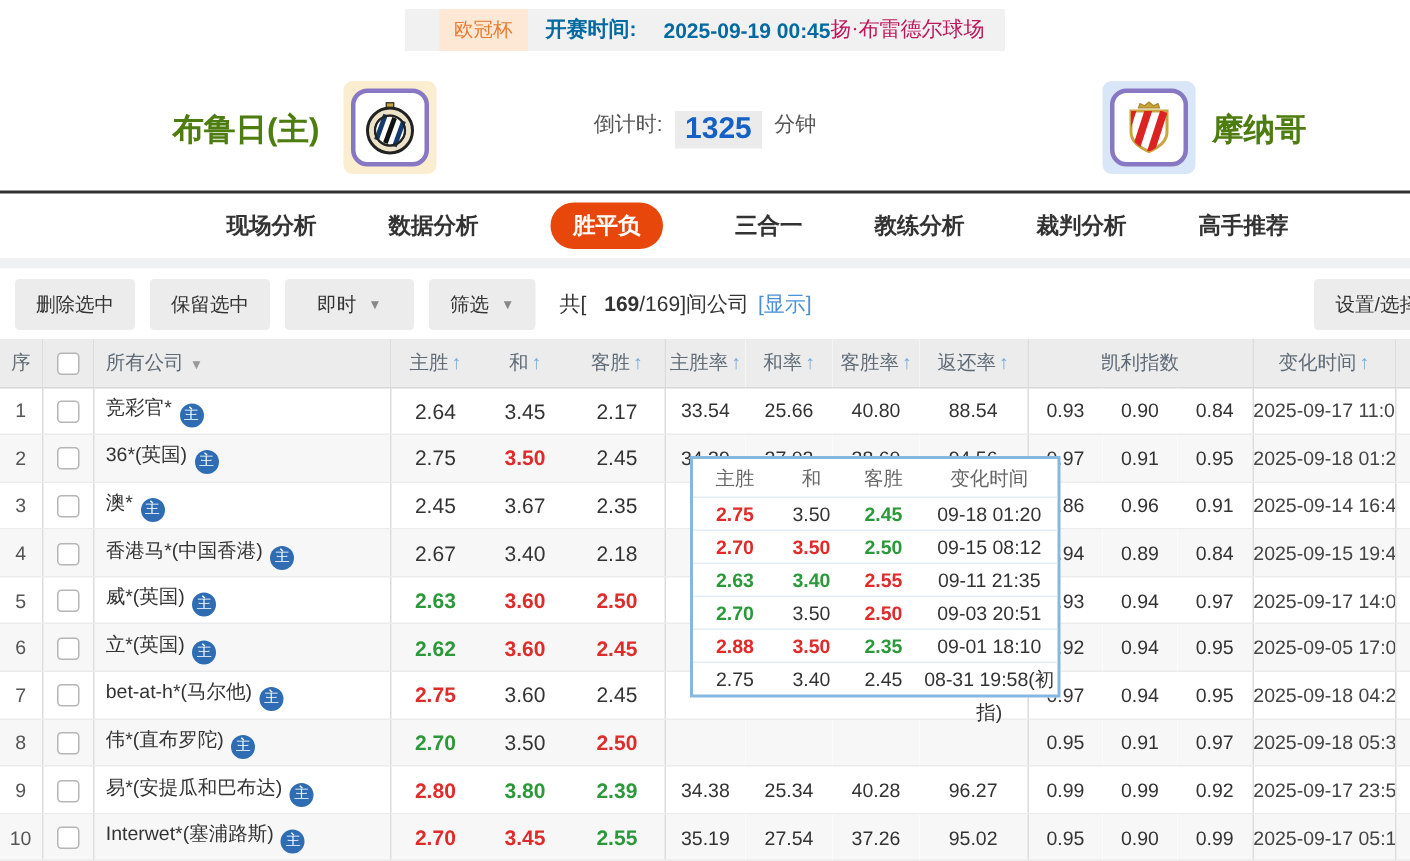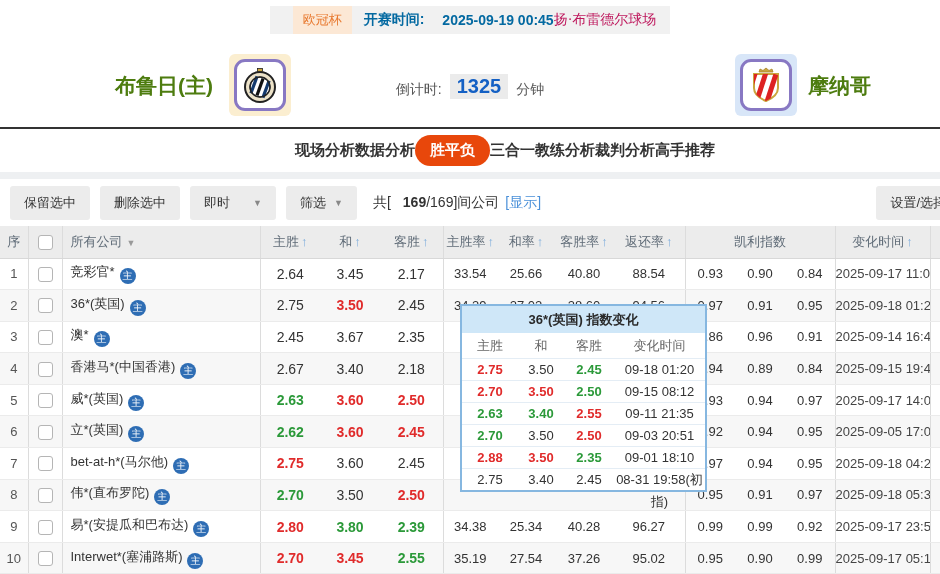--- a/index.html
+++ b/index.html
@@ -28,34 +28,34 @@
 
   
   .team-header{height:87px;display:flex;align-items:center;position:relative;}
   .team-name{font-size:21px;font-weight:bold;color:#4d7c0f;}
   .home-name{position:absolute;left:115px;top:32px;}
   .away-name{position:absolute;left:808px;top:32px;}
   .logo-box{position:absolute;top:14px;width:62px;height:62px;border-radius:6px;display:flex;align-items:center;justify-content:center;}
   .home-logo-box{left:229px;background:#fbeed0;}
   .away-logo-box{left:735px;background:#d8e6f8;}
   .logo-frame{width:52px;height:52px;background:#fff;border:3px solid #8878c3;border-radius:11px;display:flex;align-items:center;justify-content:center;}
-  .countdown{position:absolute;left:0;right:0;top:34px;display:flex;align-items:flex-end;justify-content:center;}
+  .countdown{position:absolute;left:0;right:0;top:34px;display:flex;align-items:flex-start;justify-content:center;}
   .countdown-label,.countdown-unit{font-size:14px;color:#555;}
   .countdown-value{font-size:20px;font-weight:bold;color:var(--countdown-blue);background:#ebebeb;padding:1px 7px;margin:0 8px;}
 
   
-  .nav-bar{height:45px;border-top:2px solid #333;display:flex;align-items:center;justify-content:center;padding-left:70px;background:#fff;}
+  .nav-bar{height:45px;border-top:2px solid #333;display:flex;align-items:center;justify-content:center;gap:48px;padding-left:70px;background:#fff;}
   .tab{font-size:15px;font-weight:bold;color:#333;cursor:pointer;white-space:nowrap;}
   .tab.active{background:var(--tab-active-bg);color:#fff;border-radius:16px;padding:6px 15px;}
   .nav-strip{height:7px;background:#eef0f2;}
 
   
   .toolbar{height:47px;display:flex;align-items:center;position:relative;background:#fff;}
   .tb-btn{background:#ececec;border-radius:3px;font-size:13px;color:#333;padding:8px 14px;margin-left:10px;cursor:pointer;white-space:nowrap;display:flex;align-items:center;}
-  .tb-select{min-width:86px;justify-content:space-between;}
+  .tb-select{min-width:86px;justify-content:center;}
   .caret{font-size:9px;color:#888;margin-left:8px;}
   .company-count{font-size:14px;color:#333;margin-left:16px;}
   .count-bold{font-weight:bold;margin-left:12px;}
   .show-link{font-size:14px;color:var(--link-blue);margin-left:6px;cursor:pointer;}
   .settings-btn{position:absolute;right:-20px;top:7px;}
 
   
   table.odds{width:940px;table-layout:fixed;border-collapse:collapse;}
   th,td{overflow:hidden;white-space:nowrap;}
   thead th{background:#ececec;height:32px;font-size:13px;font-weight:normal;color:#5f6b77;text-align:center;border-bottom:1px solid #d8d8d8;}
@@ -143,22 +143,22 @@
       <div class="tab">数据分析</div>
       <div class="tab active">胜平负</div>
       <div class="tab">三合一</div>
       <div class="tab">教练分析</div>
       <div class="tab">裁判分析</div>
       <div class="tab">高手推荐</div>
     </div>
   <div class="nav-strip"></div>
 
   <div class="toolbar">
+    <div class="tb-btn">删除选中</div>
     <div class="tb-btn">保留选中</div>
-    <div class="tb-btn">删除选中</div>
     <div class="tb-btn tb-select">
       <span>即时</span>
       <span class="caret">▼</span>
     </div>
     <div class="tb-btn">
       <span>筛选</span>
       <span class="caret">▼</span>
     </div>
     <div class="company-count">
       <span>共[</span><span class="count-bold">169</span><span>/169]间公司</span>
@@ -370,21 +370,20 @@
           <td>0.95</td>
           <td>0.90</td>
           <td class="br">0.99</td>
           <td class="br time-cell">2025-09-17 05:19</td>
           <td></td>
         </tr>
       </tbody>
   </table>
 
   <div class="popup">
-    <div class="popup-title">36*(英国) 指数变化</div>
     <div class="popup-grid">
         <div class="ph">主胜</div>
         <div class="ph">和</div>
         <div class="ph">客胜</div>
         <div class="ph">变化时间</div>
         <div class="pc red">2.75</div>
         <div class="pc ">3.50</div>
         <div class="pc green">2.45</div>
         <div class="pc">09-18 01:20</div>
         <div class="pc red">2.70</div>

